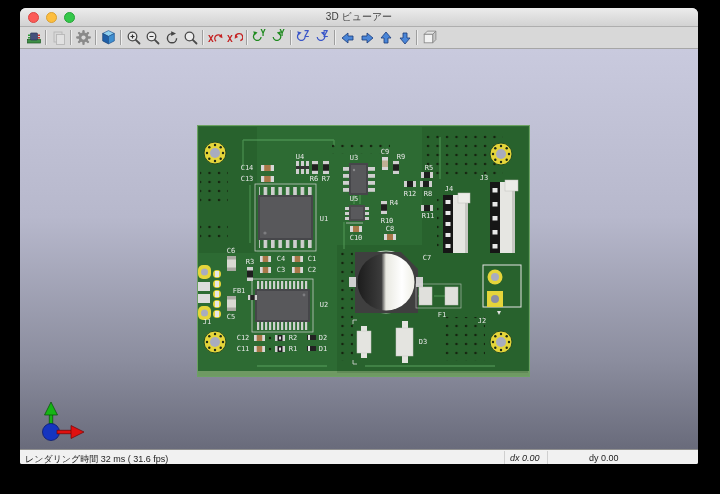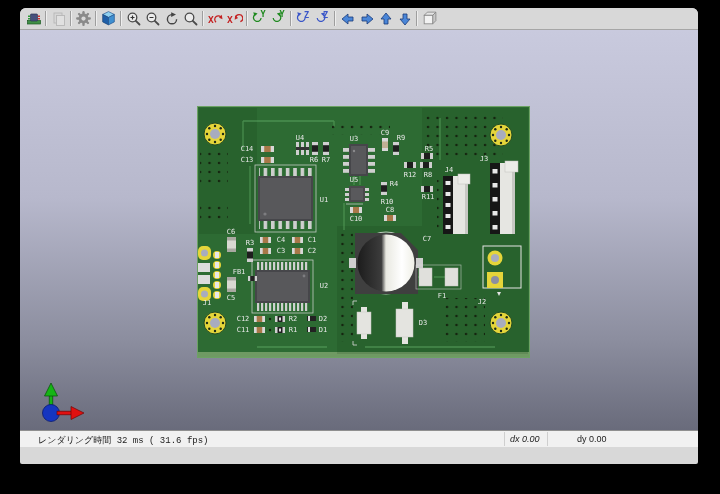--- a/index.html
+++ b/index.html
@@ -21,32 +21,40 @@
   .tbtn{width:19px;height:19px;display:flex;align-items:center;justify-content:center;flex:0 0 auto;}
   .tbtn.disabled{opacity:.45;}
   .tsep{width:1px;height:15px;background:#9e9e9e;border-right:1px solid #eeeeee;margin:0 2px;flex:0 0 auto;}
   .viewport{position:relative;height:400px;
     background:linear-gradient(180deg,#c9cade 0%,#b7b8cc 42%,#8b8d9e 78%,#696b7b 100%);}
   .pcb-svg{position:absolute;left:177px;top:76px;}
   .gizmo{position:absolute;left:16px;bottom:4px;}
   .statusbar{position:relative;height:16px;background:#f1f1f1;border-top:1px solid #8f8f8f;
     font-size:9px;color:#222;}
   .statusbar span{position:absolute;top:3px;white-space:nowrap;}
-  .sb-left{left:18px;font-family:Liberation Mono, monospace;}
+  .sb-left{left:5px;}
   .sb-dx{left:490px;font-style:italic;}
-  .sb-dy{left:533px;padding-left:24px;}
+  .sb-dy{left:545px;padding-left:24px;}
   .sb-sep1{position:absolute;left:484px;top:1px;width:1px;height:14px;background:#cfcfcf;}
   .sb-sep2{position:absolute;left:527px;top:1px;width:1px;height:14px;background:#cfcfcf;}
   svg text{font-family:"DejaVu Sans Mono",monospace;}
 </style>
 </head>
 <body>
 
 <div class="window">
 
+  <div class="titlebar">
+    <div class="lights">
+      <div class="light red"></div>
+      <div class="light yellow"></div>
+      <div class="light green"></div>
+    </div>
+    <div class="title">3D ビューアー</div>
+  </div>
 
   <div class="toolbar">
     <div class="tbtn">
       <svg width="16" height="16" viewBox="0 0 16 16">
         <rect x="1.5" y="9.5" width="13" height="3.5" fill="#3f8f46" stroke="#1c5a22" stroke-width="0.7"></rect>
         <rect x="4.5" y="3" width="7" height="7" rx="0.8" fill="#46507c" stroke="#2b3356" stroke-width="0.7"></rect>
         <rect x="2" y="4.5" width="2.2" height="1.5" fill="#2f9a38"></rect>
         <rect x="2" y="7" width="2.2" height="1.5" fill="#2f9a38"></rect>
         <rect x="11.8" y="4.5" width="2.2" height="1.5" fill="#c83232"></rect>
         <rect x="11.8" y="7" width="2.2" height="1.5" fill="#c83232"></rect>

